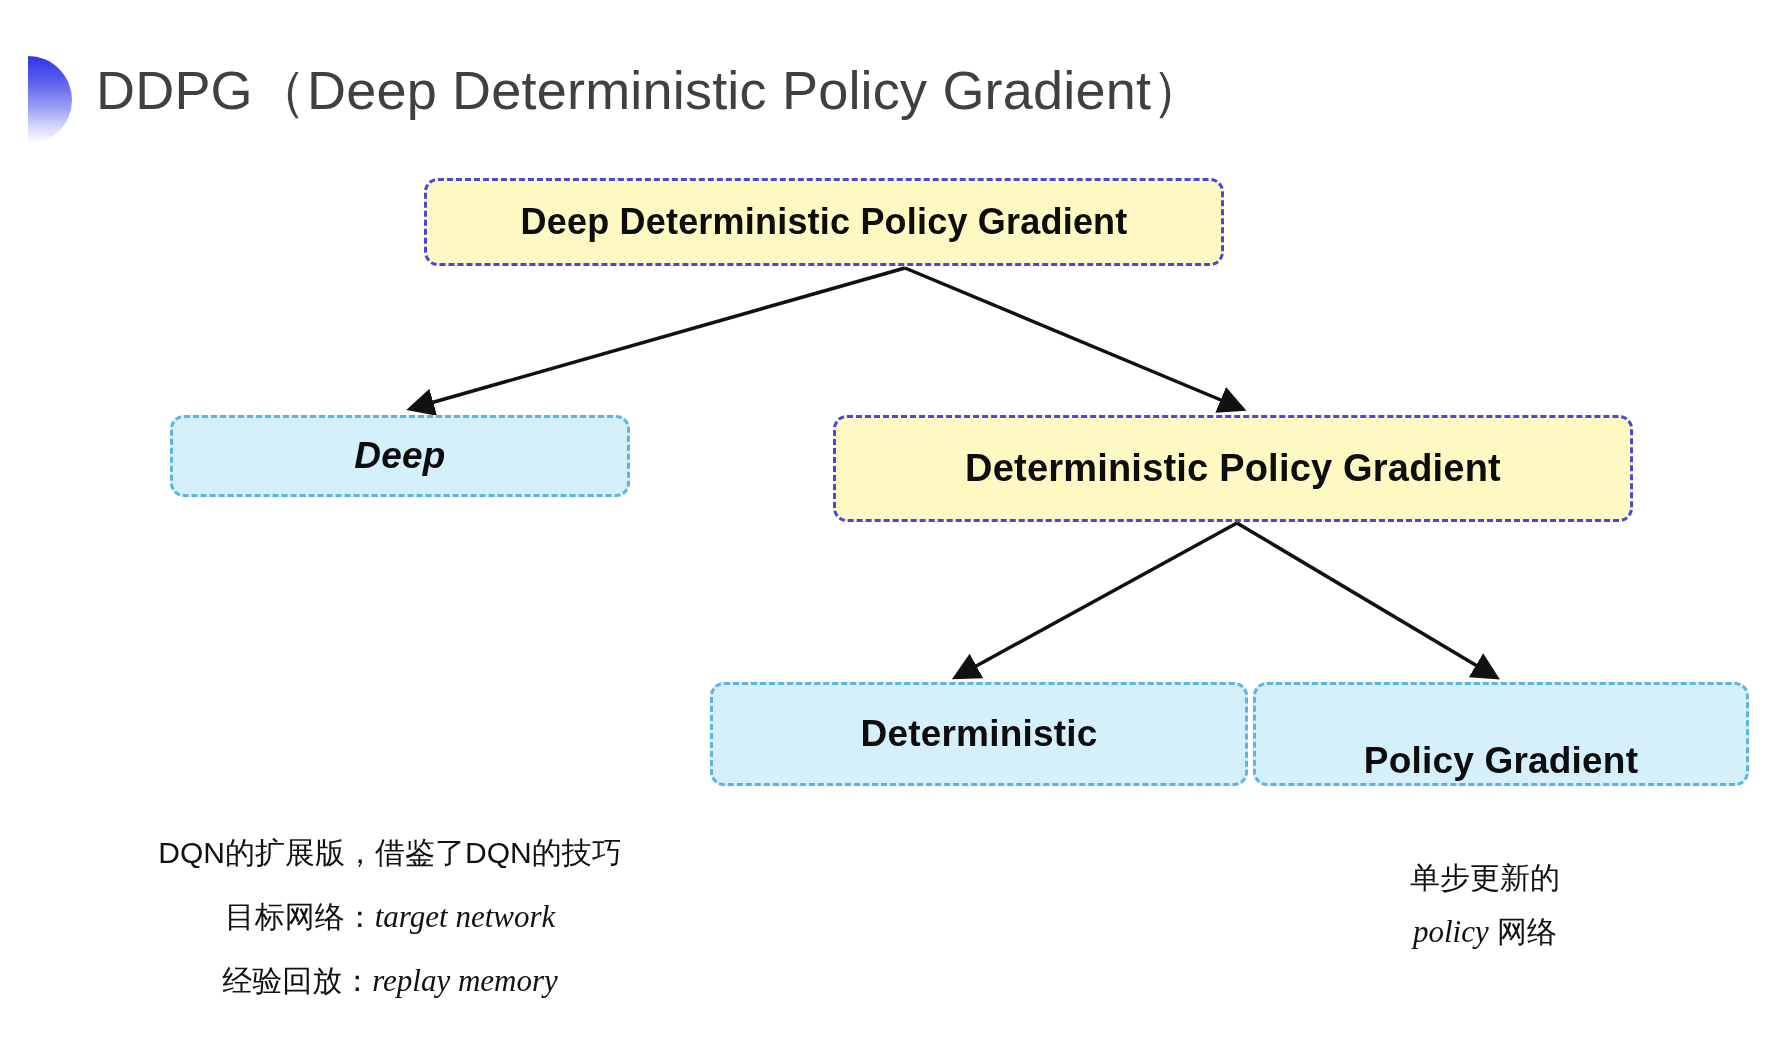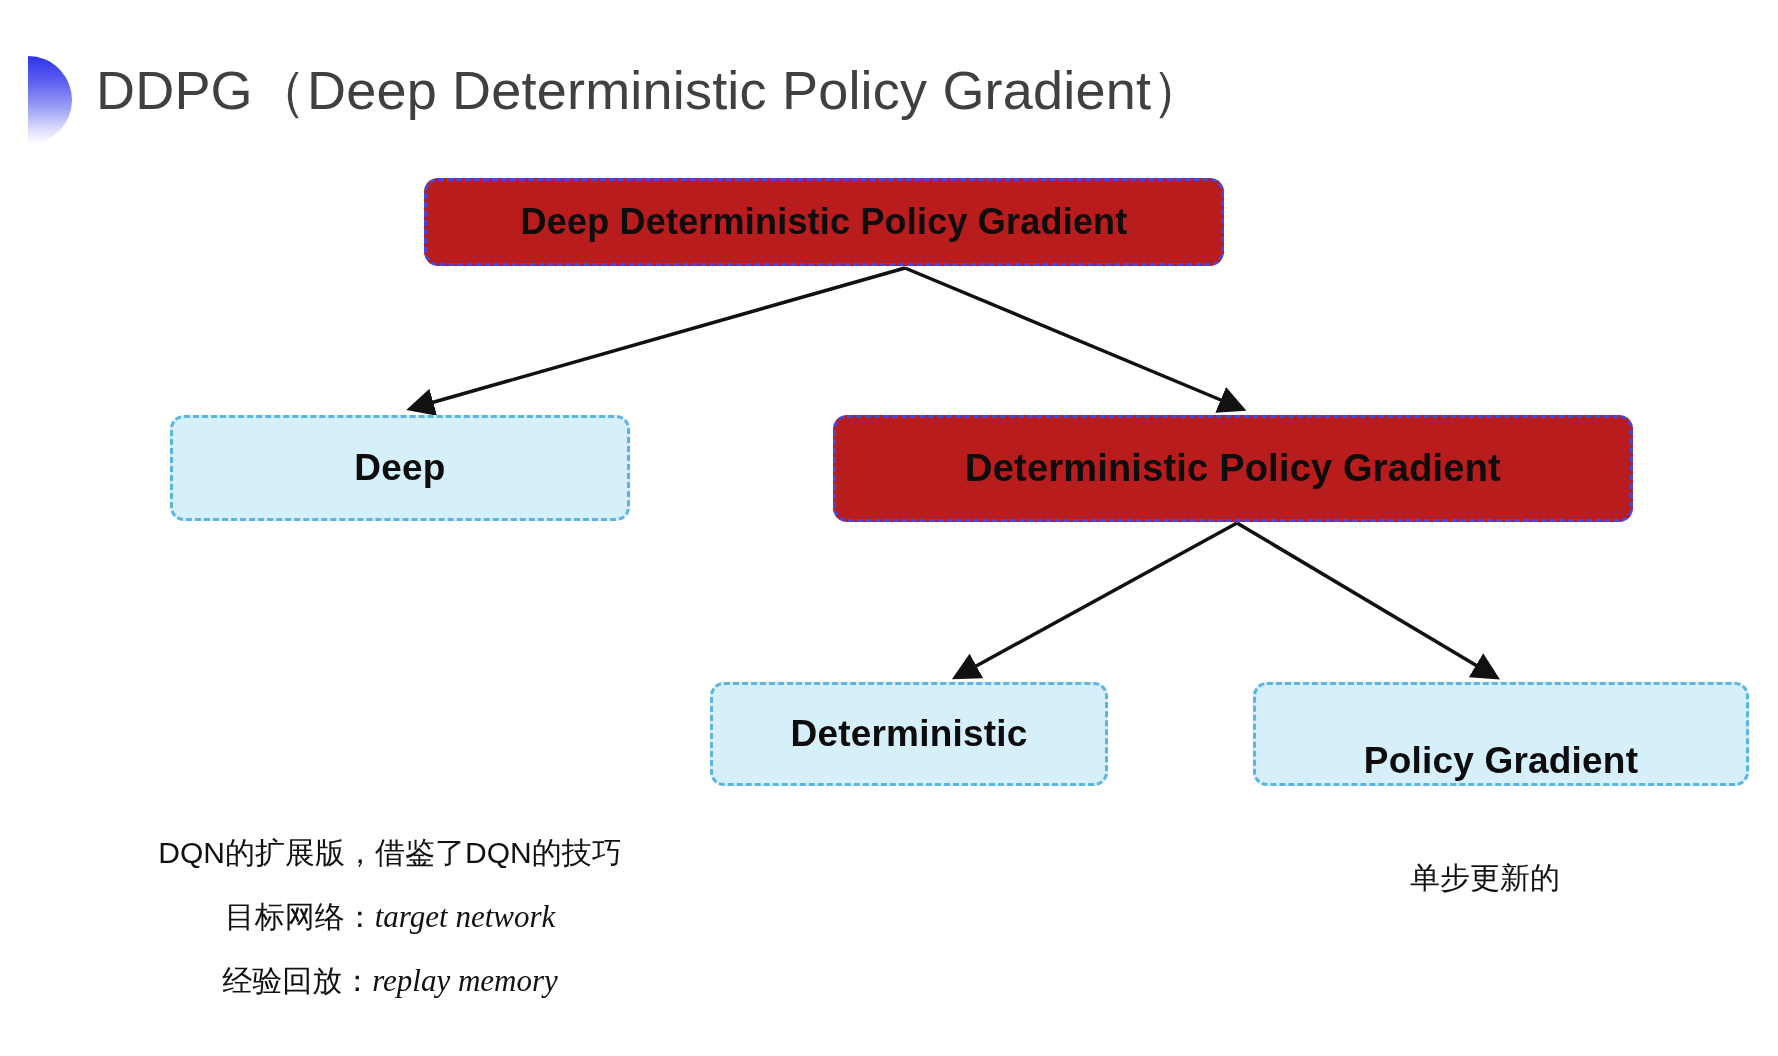--- a/index.html
+++ b/index.html
@@ -47,38 +47,38 @@
     box-sizing: border-box;
     display: flex;
     align-items: center;
     justify-content: center;
     border-radius: 14px;
     text-align: center;
     color: #0d0d0d;
     line-height: 1.15;
   }
   .node-purple {
-    background: #b91c1c;
+    background: #fef9c3;
     border: 3px dashed #4a46d8;
     align-items: center;
   }
   .node-lightblue {
     background: #d5effb;
     border: 3px dashed #5cb3e4;
   }
   .node-label {
     font-size: 37px;
     font-weight: 600;
     letter-spacing: 0.2px;
   }
 
   #node-root   { left: 424px; top: 178px; width: 800px; height: 88px; }
-  #node-deep   { left: 170px; top: 415px; width: 460px; height: 106px; }
+  #node-deep   { left: 170px; top: 415px; width: 460px; height: 82px; font-style: italic; }
   #node-dpg    { left: 833px; top: 415px; width: 800px; height: 107px; }
-  #node-det    { left: 710px; top: 682px; width: 398px; height: 104px; }
+  #node-det    { left: 710px; top: 682px; width: 538px; height: 104px; }
   #node-pg     { left: 1253px; top: 682px; width: 496px; height: 104px; align-items: flex-end; }
 
   #node-root .node-label { font-size: 36px; }
   #node-dpg  .node-label { font-size: 38px; }
 
   
   #arrows {
     position: absolute;
     left: 0;
     top: 0;
@@ -168,15 +168,16 @@
 
   <div id="caption-deep" class="caption">
     <span class="cap-line cjk">DQN的扩展版，借鉴了DQN的技巧</span>
     <span class="cap-line"><span class="cjk">目标网络：</span><span class="ital">target network</span></span>
     <span class="cap-line"><span class="cjk">经验回放：</span><span class="ital">replay memory</span></span>
   </div>
 
 
   <div id="caption-pg" class="caption">
     <span class="cap-line cjk">单步更新的</span>
+    <span class="cap-line"><span class="ital">policy</span><span class="cjk"> 网络</span></span>
   </div>
 
 </div>
 
 </body></html>

